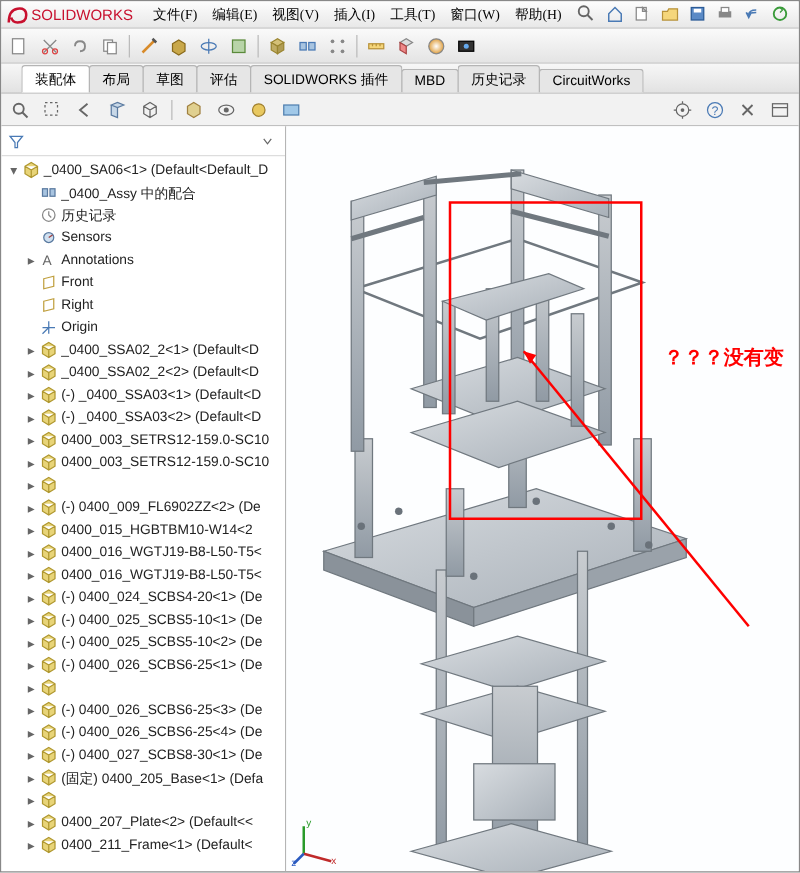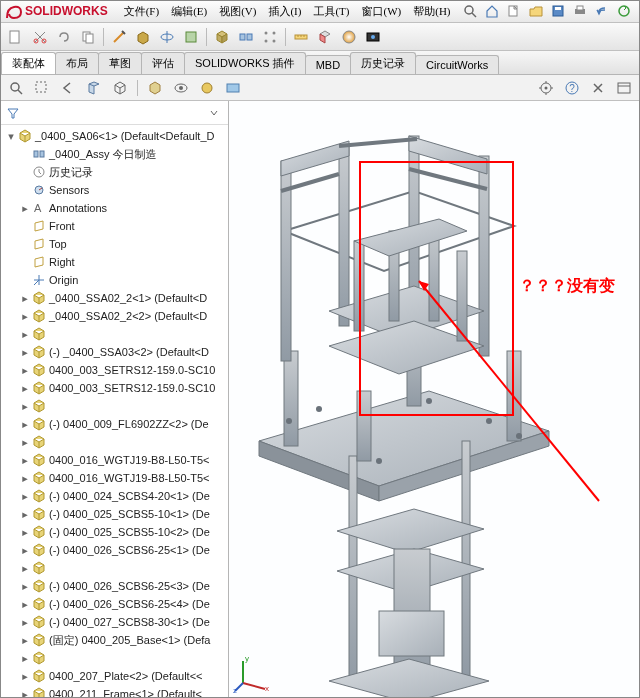--- a/index.html
+++ b/index.html
@@ -1,26 +1,26 @@
 <!DOCTYPE html>
 <html><head>
 <meta charset="utf-8">
 <style>
   * { box-sizing: border-box; margin: 0; padding: 0; }
   body { font-family: "Microsoft YaHei", Arial, sans-serif; font-size: 11px; background: #f5f5f5; width: 640px; height: 698px; overflow: hidden; border: 1px solid #888; }
   .menubar { height: 22px; background: linear-gradient(#fdfdfd,#e8e8e8); border-bottom: 1px solid #c0c0c0; display: flex; align-items: center; padding-left: 4px; }
-  .logo { color: #c8102e; font-weight: bold; font-size: 12px; display: flex; margin-right: 10px; }
+  .logo { color: #c8102e; font-weight: normal; font-size: 12px; display: flex; align-items: center; margin-right: 10px; }
   .logo svg { margin-right: 2px; }
   .menuitem { padding: 0 6px; cursor: default; font-family: Liberation Serif, serif; }
   .spacer { flex: 1; }
   .topicons { display: flex; gap: 6px; padding-right: 6px; align-items: center; }
   .topicons span, .topicons svg { width: 16px; height: 16px; display: inline-flex; align-items: center; justify-content: center; }
   .toolbar { height: 28px; background: linear-gradient(#fafafa,#e4e4e4); border-bottom: 1px solid #c0c0c0; display: flex; align-items: center; padding: 0 6px; gap: 6px; }
   .toolbar .tb { width: 18px; height: 18px; display: inline-flex; align-items: center; justify-content: center; }
-  .tabstrip { height: 24px; background: linear-gradient(#f7f7f7,#e2e2e2); border-bottom: 1px solid #b5b5b5; display: flex; align-items: flex-end; padding-left: 0; }
+  .tabstrip { height: 24px; background: linear-gradient(#f7f7f7,#e2e2e2); border-bottom: 1px solid #b5b5b5; display: flex; align-items: flex-end; padding-left: 16px; }
   .tab { padding: 3px 10px; border: 1px solid #b5b5b5; border-bottom: none; margin-right: -1px; background: #e6e6e6; border-radius: 3px 3px 0 0; cursor: default; font-size: 11px; }
   .tab.active { background: #fff; }
   .cmdbar { height: 26px; background: #f2f2f2; border-bottom: 1px solid #c0c0c0; display: flex; align-items: center; padding: 0 6px; gap: 8px; }
   .cmdbar .cb { width: 18px; height: 18px; display: inline-flex; align-items: center; justify-content: center; }
   .workarea { display: flex; height: calc(698px - 22px - 28px - 24px - 26px - 2px); }
   .sidebar { width: 228px; background: #fff; border-right: 1px solid #b5b5b5; display: flex; flex-direction: column; overflow: hidden; }
   .filterbar { height: 24px; border-bottom: 1px solid #ddd; display: flex; align-items: center; padding: 0 4px; }
   .tree { flex: 1; overflow-y: auto; overflow-x: hidden; padding: 2px 0; }
   .tree-row { display: flex; align-items: center; height: 18px; padding-left: 4px; white-space: nowrap; cursor: default; }
   .exp { width: 12px; text-align: center; color: #666; font-size: 11px; }
@@ -319,21 +319,21 @@
         <span class="lbl">_0400_SA06&lt;1&gt; (Default&lt;Default_D</span>
       </div>
       <div class="tree-row indent1">
           <span class="exp"></span>
           <span class="ic">
             <svg width="14" height="14">
               <rect x="2" y="4" width="4" height="6" fill="#a8c4e0" stroke="#5a7aa0"></rect>
               <rect x="8" y="4" width="4" height="6" fill="#a8c4e0" stroke="#5a7aa0"></rect>
             </svg>
           </span>
-          <span class="lbl">_0400_Assy 今日制造</span>
+          <span class="lbl">_0400_Assy 中的配合</span>
         </div>
       <div class="tree-row indent1">
           <span class="exp"></span>
           <span class="ic">
             <svg width="14" height="14">
               <circle cx="7" cy="7" r="5" fill="none" stroke="#888"></circle>
               <path d="M7 4 L7 7 L9 9" stroke="#888" fill="none"></path>
             </svg>
           </span>
           <span class="lbl">历史记录</span>
@@ -366,35 +366,26 @@
           </span>
           <span class="lbl">Front</span>
         </div>
       <div class="tree-row indent1">
           <span class="exp"></span>
           <span class="ic">
             <svg width="14" height="14">
               <path d="M3 4 L11 2 L11 10 L3 12 Z" fill="none" stroke="#c0a040"></path>
             </svg>
           </span>
-          <span class="lbl">Top</span>
+          <span class="lbl">Right</span>
         </div>
       <div class="tree-row indent1">
           <span class="exp"></span>
           <span class="ic">
             <svg width="14" height="14">
-              <path d="M3 4 L11 2 L11 10 L3 12 Z" fill="none" stroke="#c0a040"></path>
-            </svg>
-          </span>
-          <span class="lbl">Right</span>
-        </div>
-      <div class="tree-row indent1">
-          <span class="exp"></span>
-          <span class="ic">
-            <svg width="14" height="14">
               <path d="M7 2 L7 12 M2 7 L12 7" stroke="#4a7ab5"></path>
               <path d="M2 12 L7 7" stroke="#4a7ab5"></path>
             </svg>
           </span>
           <span class="lbl">Origin</span>
         </div>
 
       <div id="parts-container">
           <div class="tree-row indent1">
             <span class="exp">▸</span>
@@ -414,20 +405,21 @@
             </span>
             <span class="lbl">_0400_SSA02_2&lt;2&gt; (Default&lt;D</span>
           </div>
           <div class="tree-row indent1">
             <span class="exp">▸</span>
             <span class="ic part-ic">
               <svg width="14" height="14">
                 <path d="M2 4 L7 1 L12 4 L12 10 L7 13 L2 10 Z M2 4 L7 7 L12 4 M7 7 L7 13" fill="#e8d478" stroke="#b09830"></path>
               </svg>
             </span>
+            <span class="lbl">(-) _0400_SSA03&lt;1&gt; (Default&lt;D</span>
           </div>
           <div class="tree-row indent1">
             <span class="exp">▸</span>
             <span class="ic part-ic">
               <svg width="14" height="14">
                 <path d="M2 4 L7 1 L12 4 L12 10 L7 13 L2 10 Z M2 4 L7 7 L12 4 M7 7 L7 13" fill="#e8d478" stroke="#b09830"></path>
               </svg>
             </span>
             <span class="lbl">(-) _0400_SSA03&lt;2&gt; (Default&lt;D</span>
           </div>
@@ -466,20 +458,21 @@
             </span>
             <span class="lbl">(-) 0400_009_FL6902ZZ&lt;2&gt; (De</span>
           </div>
           <div class="tree-row indent1">
             <span class="exp">▸</span>
             <span class="ic part-ic">
               <svg width="14" height="14">
                 <path d="M2 4 L7 1 L12 4 L12 10 L7 13 L2 10 Z M2 4 L7 7 L12 4 M7 7 L7 13" fill="#e8d478" stroke="#b09830"></path>
               </svg>
             </span>
+            <span class="lbl">0400_015_HGBTBM10-W14&lt;2</span>
           </div>
           <div class="tree-row indent1">
             <span class="exp">▸</span>
             <span class="ic part-ic">
               <svg width="14" height="14">
                 <path d="M2 4 L7 1 L12 4 L12 10 L7 13 L2 10 Z M2 4 L7 7 L12 4 M7 7 L7 13" fill="#e8d478" stroke="#b09830"></path>
               </svg>
             </span>
             <span class="lbl">0400_016_WGTJ19-B8-L50-T5&lt;</span>
           </div>
@@ -661,21 +654,21 @@
           <circle cx="150" cy="360" r="3"></circle>
       </g>
     </svg>
 
     <div class="redbox" style="left:130px; top:60px; width:155px; height:255px;"></div>
 
     <svg class="redline" style="left:190px; top:180px; width:200px; height:250px; overflow:visible">
       <line x1="0" y1="0" x2="180" y2="220" stroke="#ff0000" stroke-width="2"></line>
       <polygon points="0,0 10,3 5,10" fill="#ff0000"></polygon>
     </svg>
-    <div class="annotation" style="left:290px; top:175px;">？？？没有变</div>
+    <div class="annotation" style="left:302px; top:175px;">？？？没有变</div>
 
     <svg class="triad" viewBox="0 0 40 40">
       <line x1="10" y1="30" x2="10" y2="8" stroke="#2a9b2a" stroke-width="2"></line>
       <line x1="10" y1="30" x2="32" y2="36" stroke="#c02a2a" stroke-width="2"></line>
       <line x1="10" y1="30" x2="2" y2="38" stroke="#2a5ac0" stroke-width="2"></line>
       <text x="12" y="8" font-size="8" fill="#2a9b2a">y</text>
       <text x="32" y="38" font-size="8" fill="#c02a2a">x</text>
       <text x="0" y="40" font-size="8" fill="#2a5ac0">z</text>
     </svg>
   </div>

